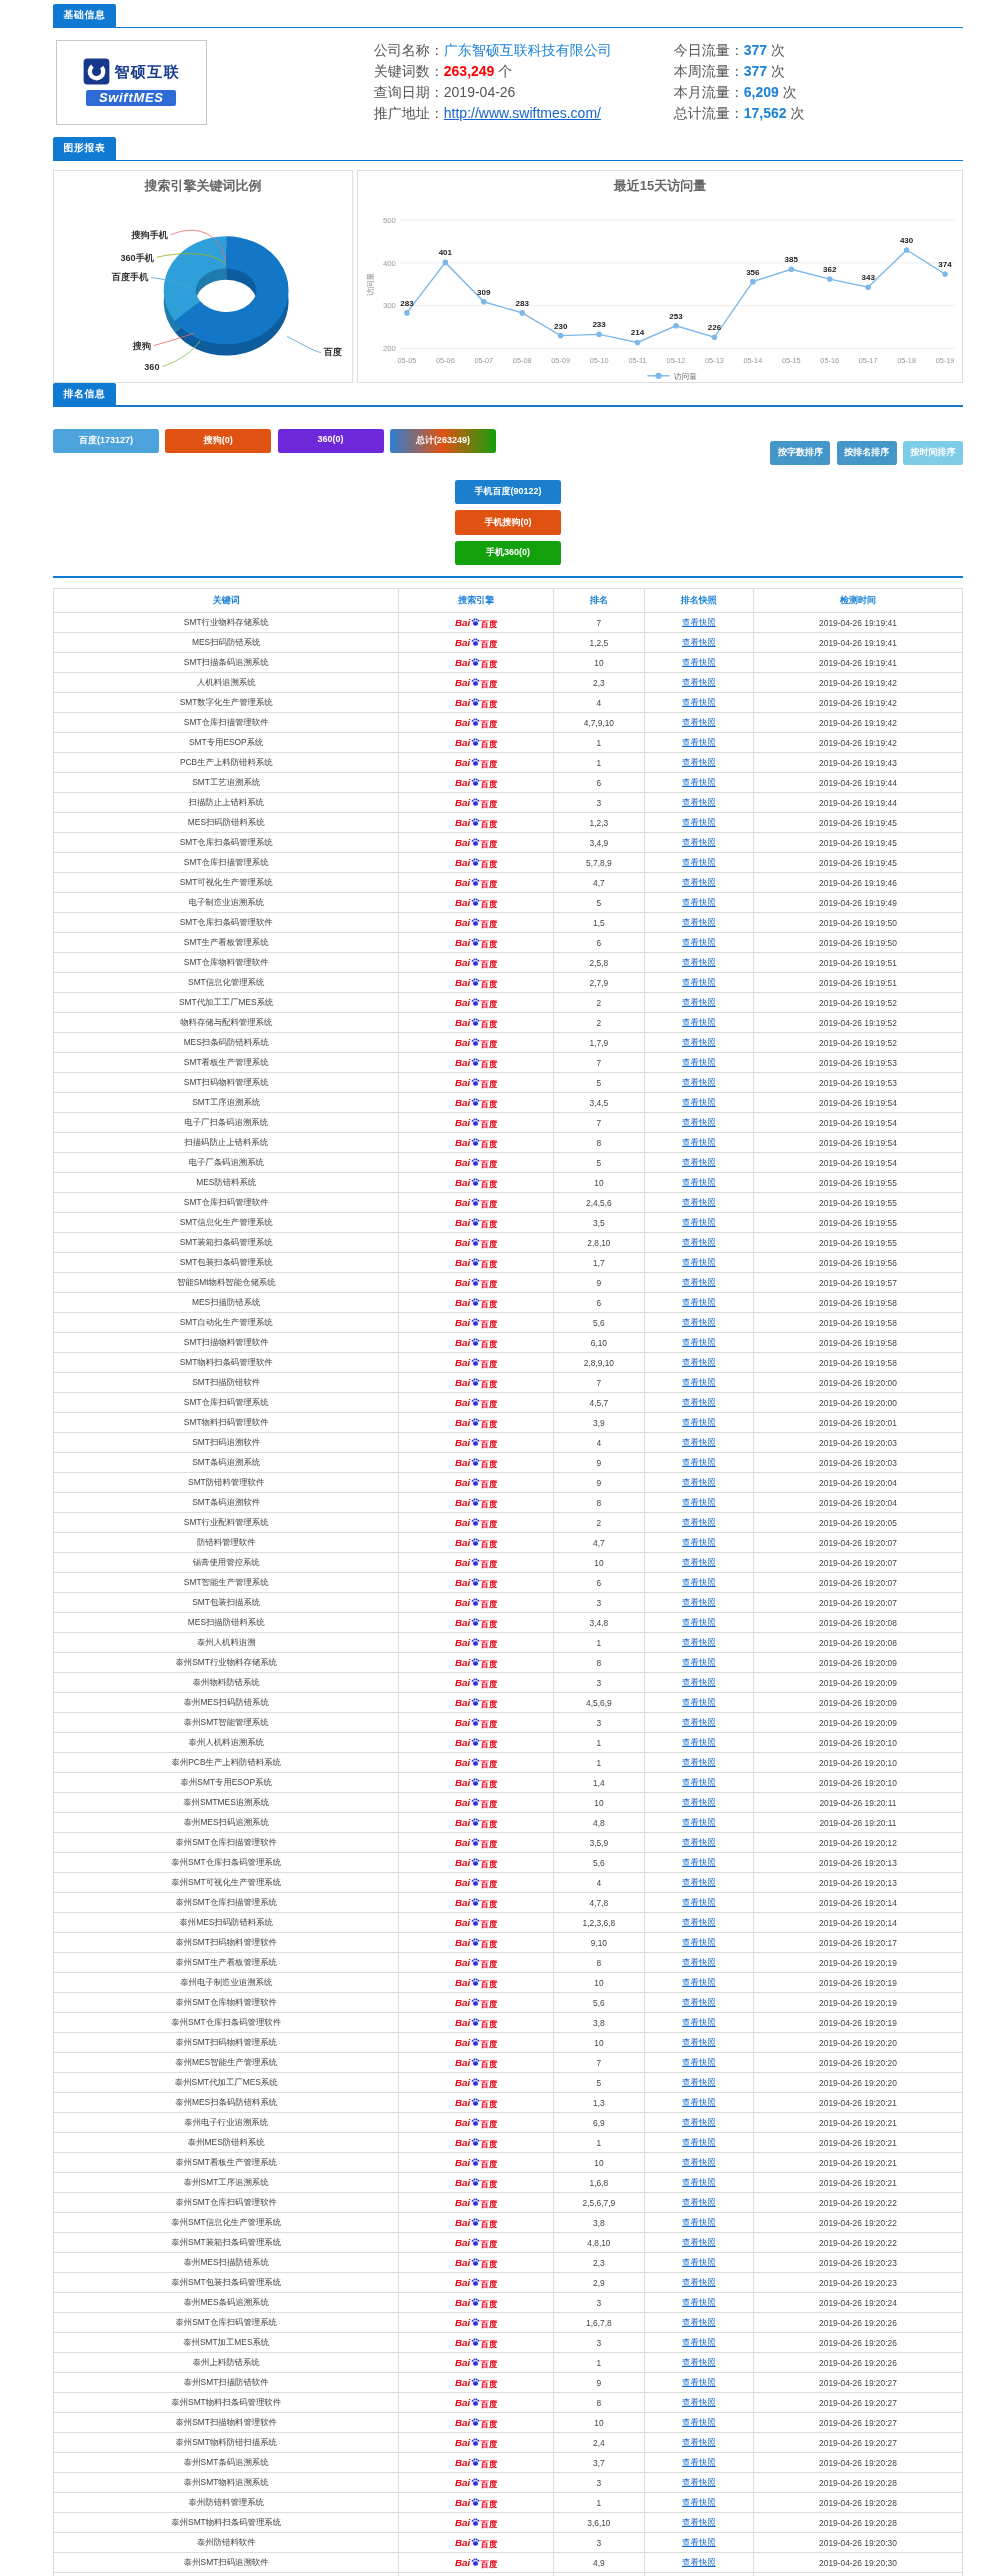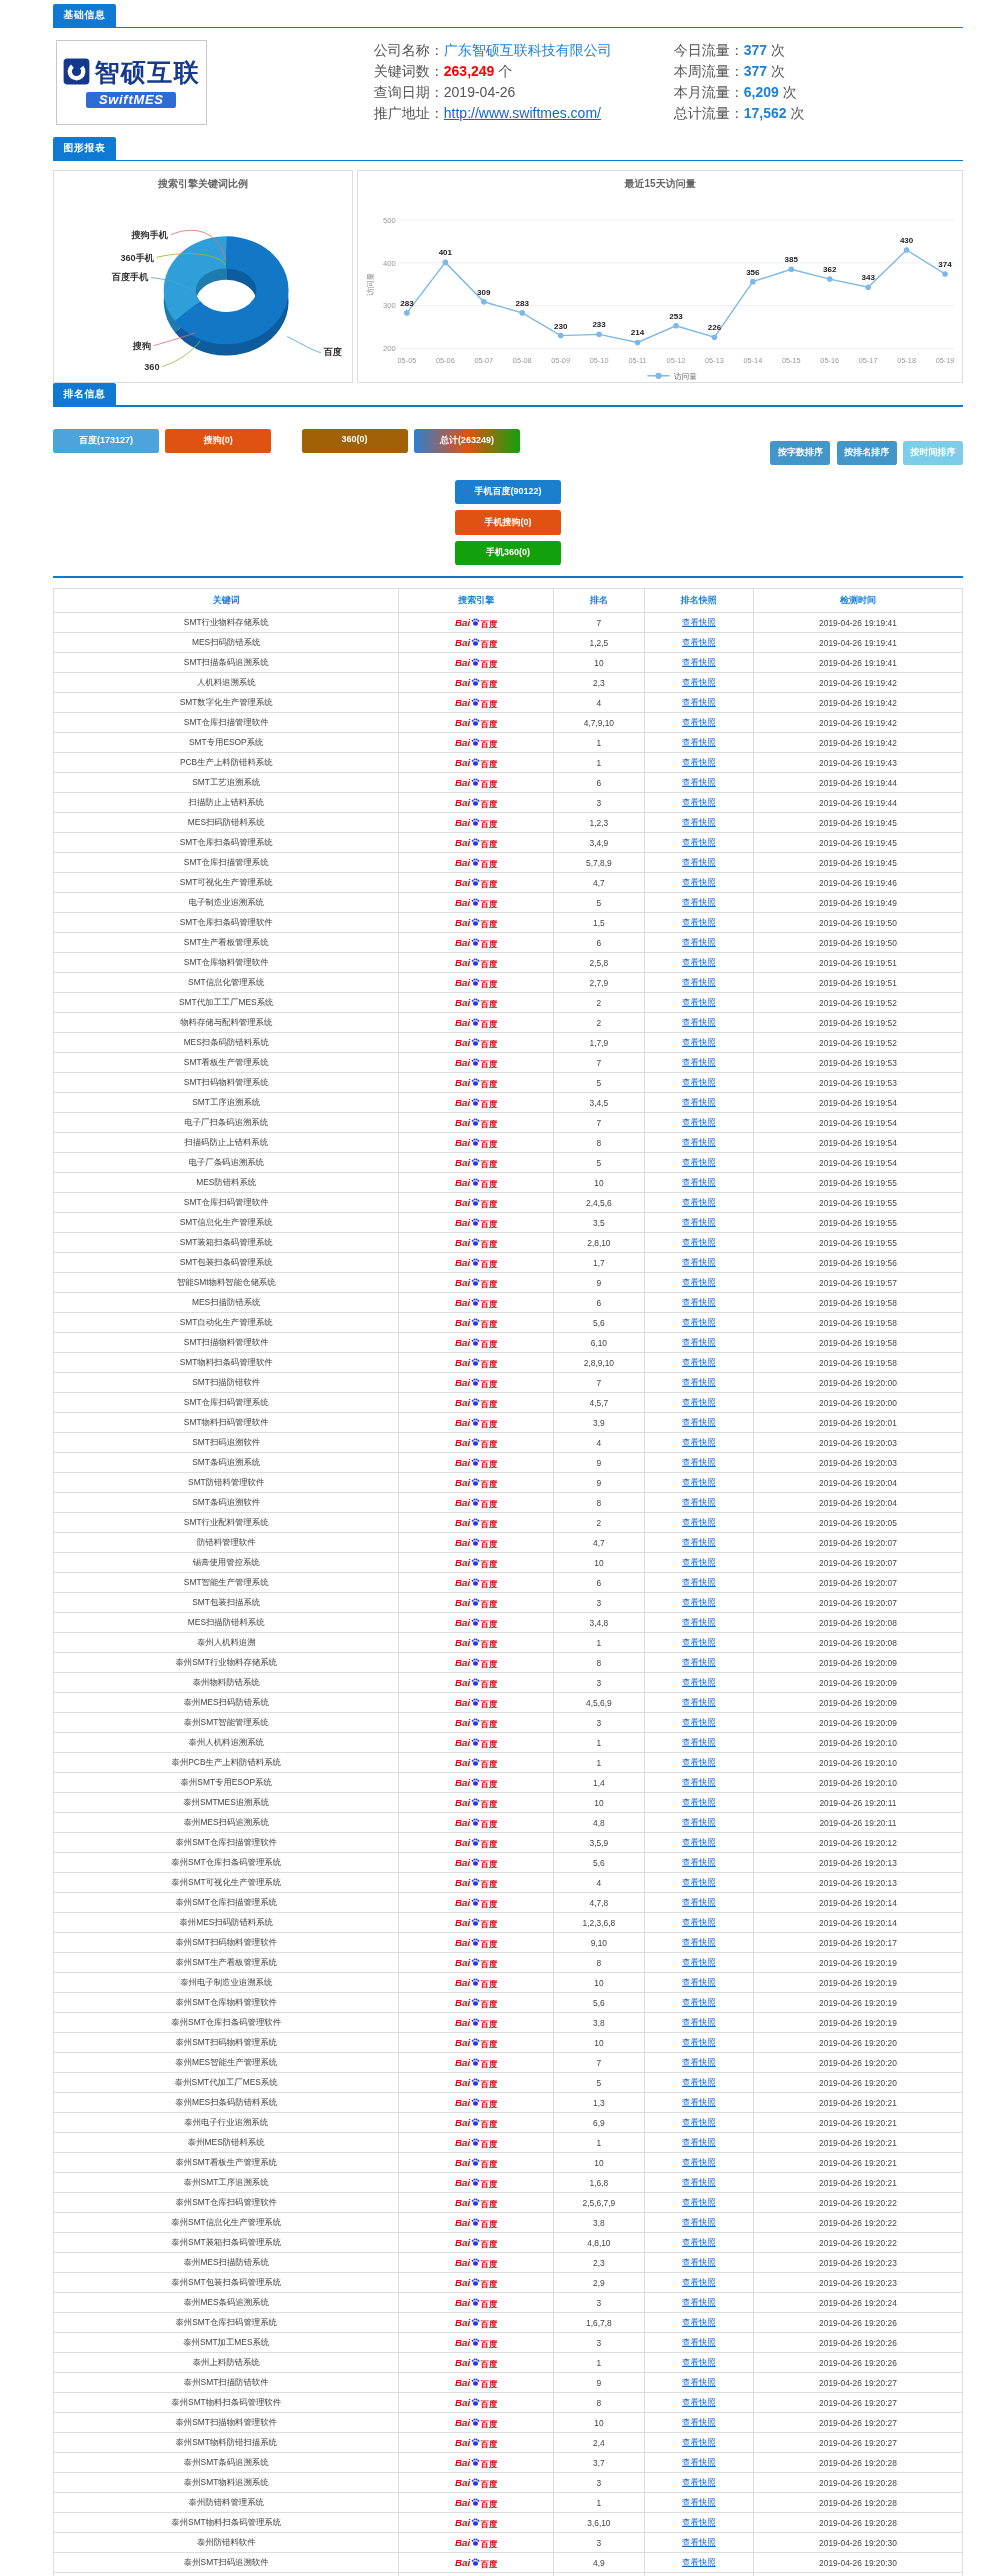--- a/index.html
+++ b/index.html
@@ -7,41 +7,41 @@
   .page{padding:4.2px 21px 0 53px;}
   
   .tab{display:inline-block;background:#1079d2;color:#fff;font-size:9.8px;font-weight:bold;
        padding:4.9px 10.5px;border-radius:2.1px 2.1px 0 0;letter-spacing:0.7px;}
   .tab-line{height:1.4px;background:#1079d2;}
   
   .basic-row{display:flex;padding:11.2px 0 12.6px;}
   .logo-box{width:149px;height:83px;border:0.7px solid #c8c8c8;margin-left:2.8px;display:flex;
             flex-direction:column;align-items:center;justify-content:center;background:#fff;}
   .logo-top{display:flex;align-items:center;gap:4.9px;}
-  .logo-brand{color:#163a8c;font-size:25px;font-weight:bold;letter-spacing:1.4px;}
+  .logo-brand{color:#163a8c;font-size:15px;font-weight:bold;letter-spacing:1.4px;}
   .logo-sub{margin-top:2.8px;background:#2e6bd6;color:#fff;font-weight:bold;font-style:italic;
             font-size:13px;padding:0.7px 12.6px;border-radius:2.1px;letter-spacing:0.7px;}
   .info-grid{display:flex;margin-left:167px;}
   .info-col{display:flex;flex-direction:column;}
   .info-col.right{margin-left:62px;}
   .info-row{line-height:21px;font-size:14px;color:#555;white-space:nowrap;}
   .info-row .lbl{color:#555;}
   .v-blue{color:#1b82d9;}
   .v-blue-b{color:#1b82d9;font-weight:bold;}
   .v-red{color:#ff0000;font-weight:bold;text-align:center;}
   .v-plain{color:#555;}
   .v-link{color:#1565cf;text-decoration:underline;cursor:pointer;}
   .unit{color:#555;}
   
   .charts-row{display:flex;gap:4.2px;margin-top:8.4px;}
   .chart-box{border:0.7px solid #ddd;height:211px;position:relative;background:#fff;}
   .chart-box.pie{flex:0 0 298px;}
   .chart-box.line{flex:1;}
   .chart-title{position:absolute;top:6.3px;left:0;width:100%;text-align:center;color:#666;
-               font-size:10px;font-weight:bold;}
+               font-size:13px;font-weight:bold;}
   .chart-box svg{position:absolute;top:21px;left:0;}
   
   .filters{margin-top:9.8px;}
   .filter-row{display:flex;gap:6.3px;align-items:center;}
   .filter-row + .filter-row{margin-top:15px;flex-direction:column;}
   .fbtn{border:none;color:#fff;font-size:9px;font-weight:bold;padding:5.6px 0;width:106px;
         border-radius:2.8px;cursor:pointer;text-align:center;}
   .sort-group{margin-left:auto;display:flex;gap:6.3px;margin-top:24px;}
   .sbtn{width:60px;}
   .blue-divider{height:2.1px;background:#1079d2;margin-top:11.2px;}
@@ -221,21 +221,21 @@
     <div class="tab">排名信息</div>
     <div class="tab-line"></div>
 
     <div class="filters">
       <div class="filter-row">
         <span id="filters-pc" style="display:flex;gap:6.3px;">
   <span class="fbtn" style="background: rgb(77, 163, 220);">百度(173127)</span>
 
   <span class="fbtn" style="background: rgb(224, 82, 18);">搜狗(0)</span>
 
-  <span class="fbtn" style="background: #a16207; margin-left: 24px;">360(0)</span>
+  <span class="fbtn" style="background: #6d28d9;">360(0)</span>
 
   <span class="fbtn" style="background: linear-gradient(90deg, rgb(47, 127, 208), rgb(224, 82, 18), rgb(19, 160, 13));">总计(263249)</span>
 </span>
         <span class="sort-group" id="sorts">
   <span class="fbtn sbtn" style="background: rgb(69, 150, 200);">按字数排序</span>
 
   <span class="fbtn sbtn" style="background: rgb(69, 150, 200);">按排名排序</span>
 
   <span class="fbtn sbtn" style="background: rgb(126, 205, 232);">按时间排序</span>
 </span>

